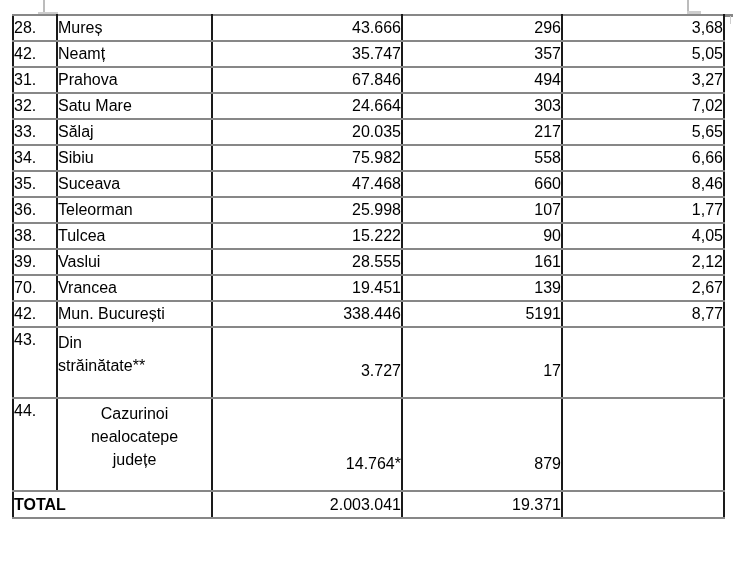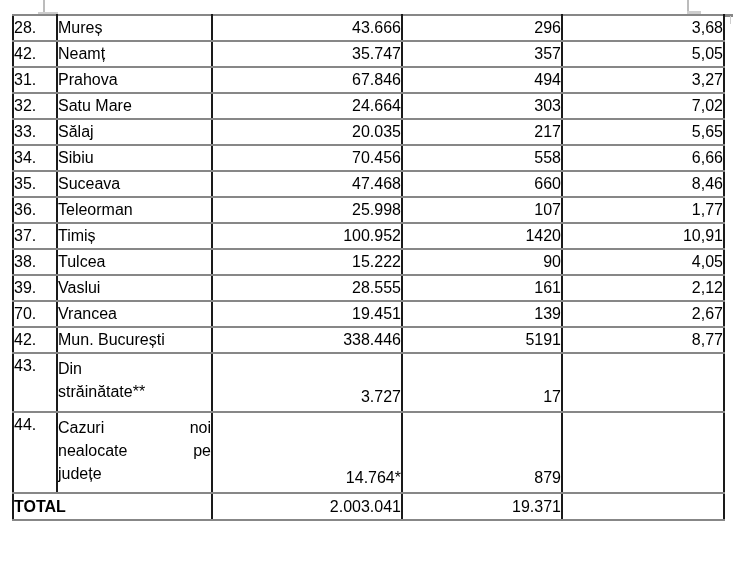--- a/index.html
+++ b/index.html
@@ -18,23 +18,23 @@
     border-right:2px solid var(--border-v,#1a1a1a);
     height:24px;padding:0;overflow:hidden;background:#fff;
   }
   td.num{padding-left:9px;}
   td.name{padding-left:8px;padding-right:8px;}
   td.val{text-align:right;}
   tr.tall2 td{height:52px;}
   tr.tall3 td{height:74px;}
   tr.tall2 td.num, tr.tall3 td.num,
   tr.tall2 td.name, tr.tall3 td.name{vertical-align:top;padding-top:3px;}
-  tr.tall2 td.val, tr.tall3 td.val{vertical-align:bottom;padding-bottom:5px;}
+  tr.tall2 td.val, tr.tall3 td.val{vertical-align:bottom;padding-bottom:17px;}
   .line{line-height:23px;}
-  .line.justify{display:flex;justify-content:space-between;}
+  .line.justify{display:flex;justify-content:center;}
   tr.total td{height:25px;}
   td.total-label{font-weight:bold;padding-left:8px;margin-left:35px;}
   .artifact{position:absolute;}
 </style>
 </head>
 <body>
 
 <div class="page" style="--border-h: #878787; --border-v: #1a1a1a; color: rgb(0, 0, 0); background: rgb(255, 255, 255);">
 
   <div class="artifact" style="left: 43px; top: 0px; width: 2px; height: 14px; background: rgb(188, 188, 188);"></div>
@@ -84,44 +84,37 @@
         <tr>
           <td class="num">33.</td>
           <td class="name">Sălaj</td>
           <td class="val">20.035</td>
           <td class="val">217</td>
           <td class="val">5,65</td>
         </tr>
         <tr>
           <td class="num">34.</td>
           <td class="name">Sibiu</td>
-          <td class="val">70.456</td>
+          <td class="val">75.982</td>
           <td class="val">558</td>
           <td class="val">6,66</td>
         </tr>
         <tr>
           <td class="num">35.</td>
           <td class="name">Suceava</td>
           <td class="val">47.468</td>
           <td class="val">660</td>
           <td class="val">8,46</td>
         </tr>
         <tr>
           <td class="num">36.</td>
           <td class="name">Teleorman</td>
           <td class="val">25.998</td>
           <td class="val">107</td>
           <td class="val">1,77</td>
-        </tr>
-        <tr>
-          <td class="num">37.</td>
-          <td class="name">Timiș</td>
-          <td class="val">100.952</td>
-          <td class="val">1420</td>
-          <td class="val">10,91</td>
         </tr>
         <tr>
           <td class="num">38.</td>
           <td class="name">Tulcea</td>
           <td class="val">15.222</td>
           <td class="val">90</td>
           <td class="val">4,05</td>
         </tr>
         <tr>
           <td class="num">39.</td>

